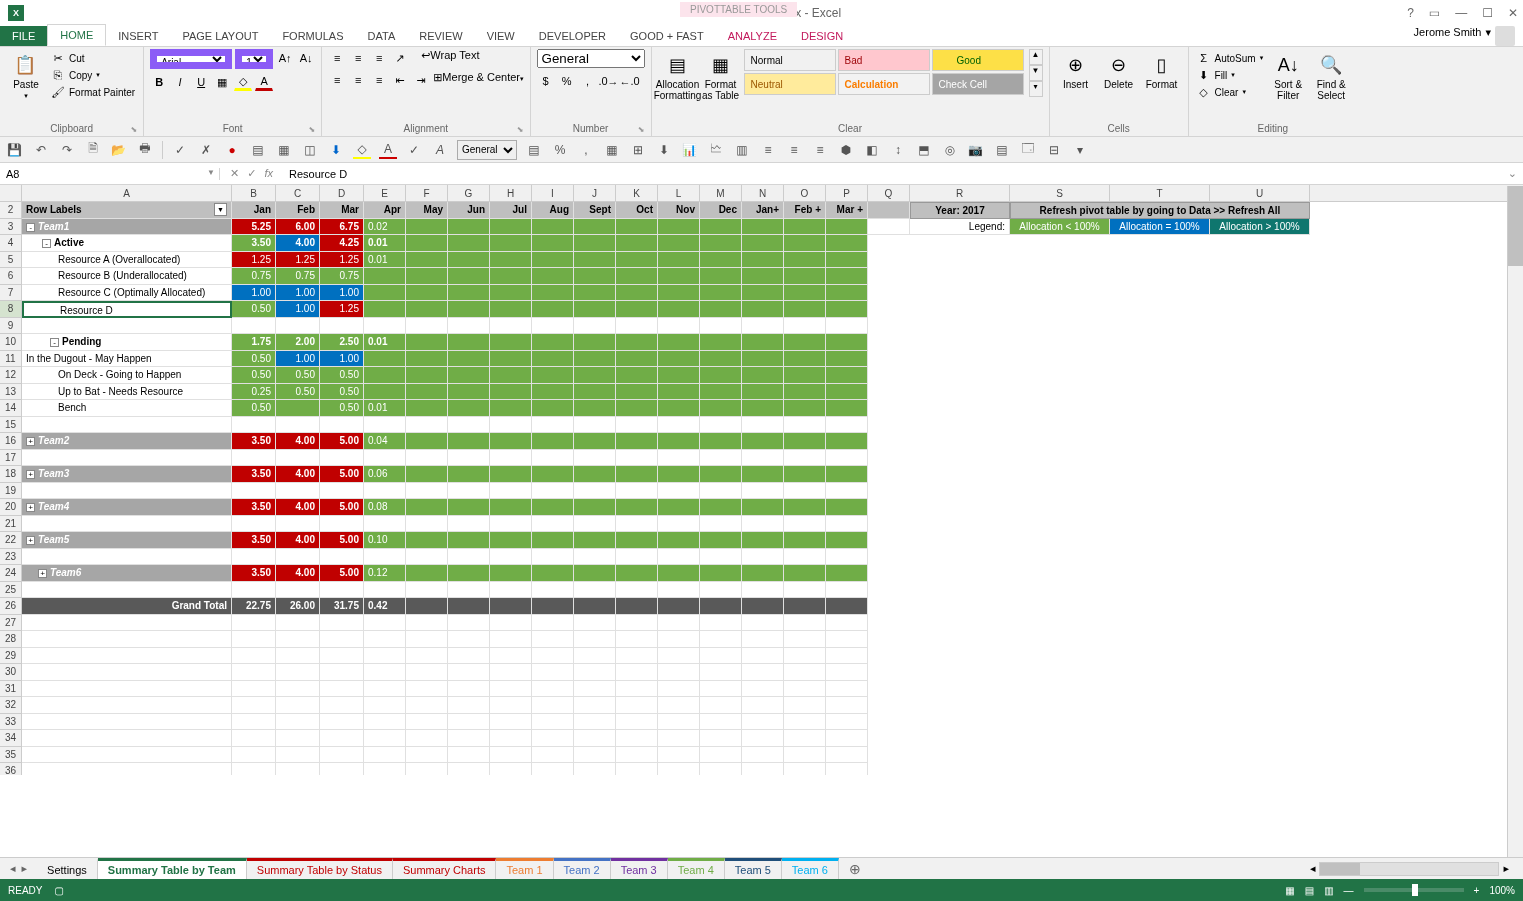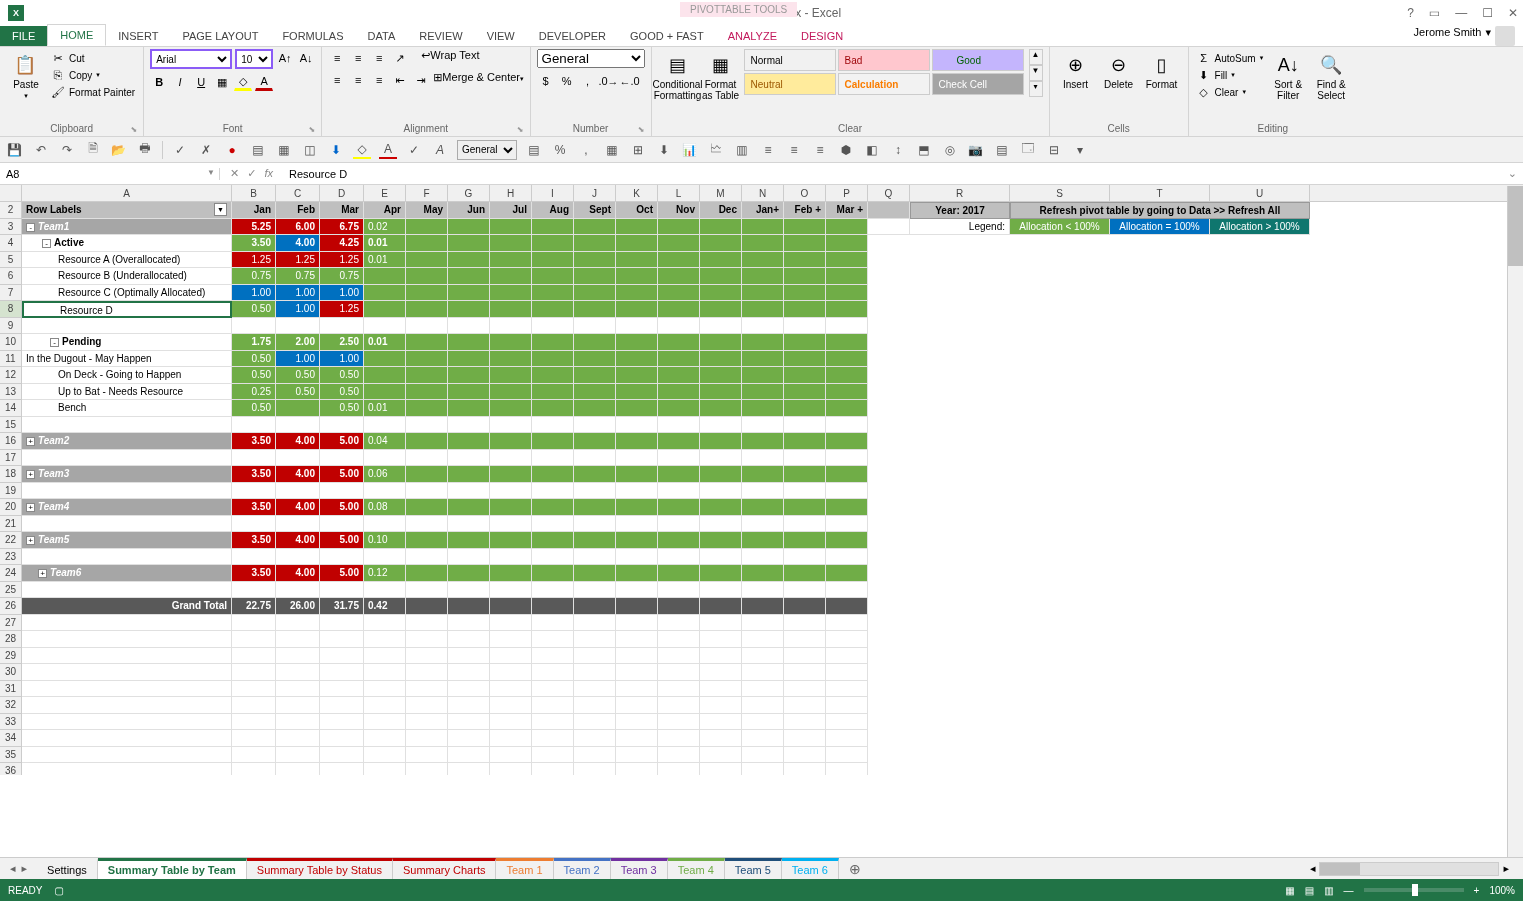--- a/index.html
+++ b/index.html
@@ -26,21 +26,21 @@
 .ribbon { height:90px; background:#f1f1f1; border-bottom:1px solid #d4d4d4; display:flex; }
 .ribbon-group { border-right:1px solid #d4d4d4; padding:2px 6px 0; display:flex; flex-direction:column; justify-content:space-between; }
 .ribbon-group .group-body { flex:1; display:flex; align-items:flex-start; gap:3px; }
 .ribbon-group .group-label { text-align:center; font-size:10px; color:#666; padding:2px 0; position:relative; }
 .ribbon-group .group-label .launcher { position:absolute; right:0; bottom:2px; font-size:8px; color:#999; }
 .big-btn { display:flex; flex-direction:column; align-items:center; width:40px; padding-top:4px; font-size:10px; gap:2px; cursor:pointer; }
 .big-btn .ico { width:24px; height:24px; display:flex; align-items:center; justify-content:center; font-size:18px; }
 .small-row { display:flex; flex-direction:column; gap:3px; font-size:10px; padding-top:2px; }
 .small-row .sb { display:flex; align-items:center; gap:4px; cursor:pointer; padding:0 2px; }
 .small-row .sb .ico { width:14px; height:14px; display:inline-flex; align-items:center; justify-content:center; font-size:11px; }
-.font-area select,.font-area input { font-size:10px; height:20px; border:2px solid #8b5cf6; background:#fff; }
+.font-area select,.font-area input { font-size:10px; height:20px; border:7px solid #8b5cf6; background:#fff; }
 .font-area .fname { width:82px; }
 .font-area .fsize { width:38px; }
 .btn-row { display:flex; gap:3px; }
 .btn-mini { width:18px; height:18px; display:flex; align-items:center; justify-content:center; border:1px solid transparent; font-size:11px; cursor:pointer; }
 .style-gal { display:grid; grid-template-columns:repeat(3,92px); gap:2px; font-size:10px; }
 .style-cell { border:1px solid #ccc; padding:3px 6px; height:22px; display:flex; align-items:center; }
 .gal-arrows { width:14px; display:flex; flex-direction:column; justify-content:center; gap:0; margin-left:2px;}
 .gal-arrows span { font-size:8px; text-align:center; border:1px solid #ccc; height:16px; }
 
 
@@ -222,30 +222,30 @@
         <div class="btn-mini">←.0</div>
       </div>
     </div>
     <div class="group-label"><span>Number</span><span class="launcher">⬊</span></div>
   </div>
 
   <div class="ribbon-group">
     <div class="group-body">
       <div class="big-btn">
           <div class="ico">▤</div>
-          <span style="text-align:center;">Conditional Formatting</span>
+          <span style="text-align:center;">Allocation Formatting</span>
         </div>
       <div class="big-btn">
           <div class="ico">▦</div>
           <span style="text-align:center;">Format as Table</span>
         </div>
       <div class="style-gal">
         <div class="style-cell">Normal</div>
         <div class="style-cell" style="background:#ffc7ce;color:#9c0006;">Bad</div>
-        <div class="style-cell" style="background:#c4b5fd;color:#006100;padding-left:24px;">Good</div>
+        <div class="style-cell" style="background:#fde047;color:#006100;padding-left:24px;">Good</div>
         <div class="style-cell" style="background:#ffeb9c;color:#9c5700;">Neutral</div>
         <div class="style-cell" style="background:#f2f2f2;color:#fa7d00;font-weight:bold;">Calculation</div>
         <div class="style-cell" style="background:#a5a5a5;color:#fff;font-weight:normal;">Check Cell</div>
       </div>
       <div class="gal-arrows">
           <span>▲</span>
           <span>▼</span>
           <span>▾</span>
         </div>
     </div>

